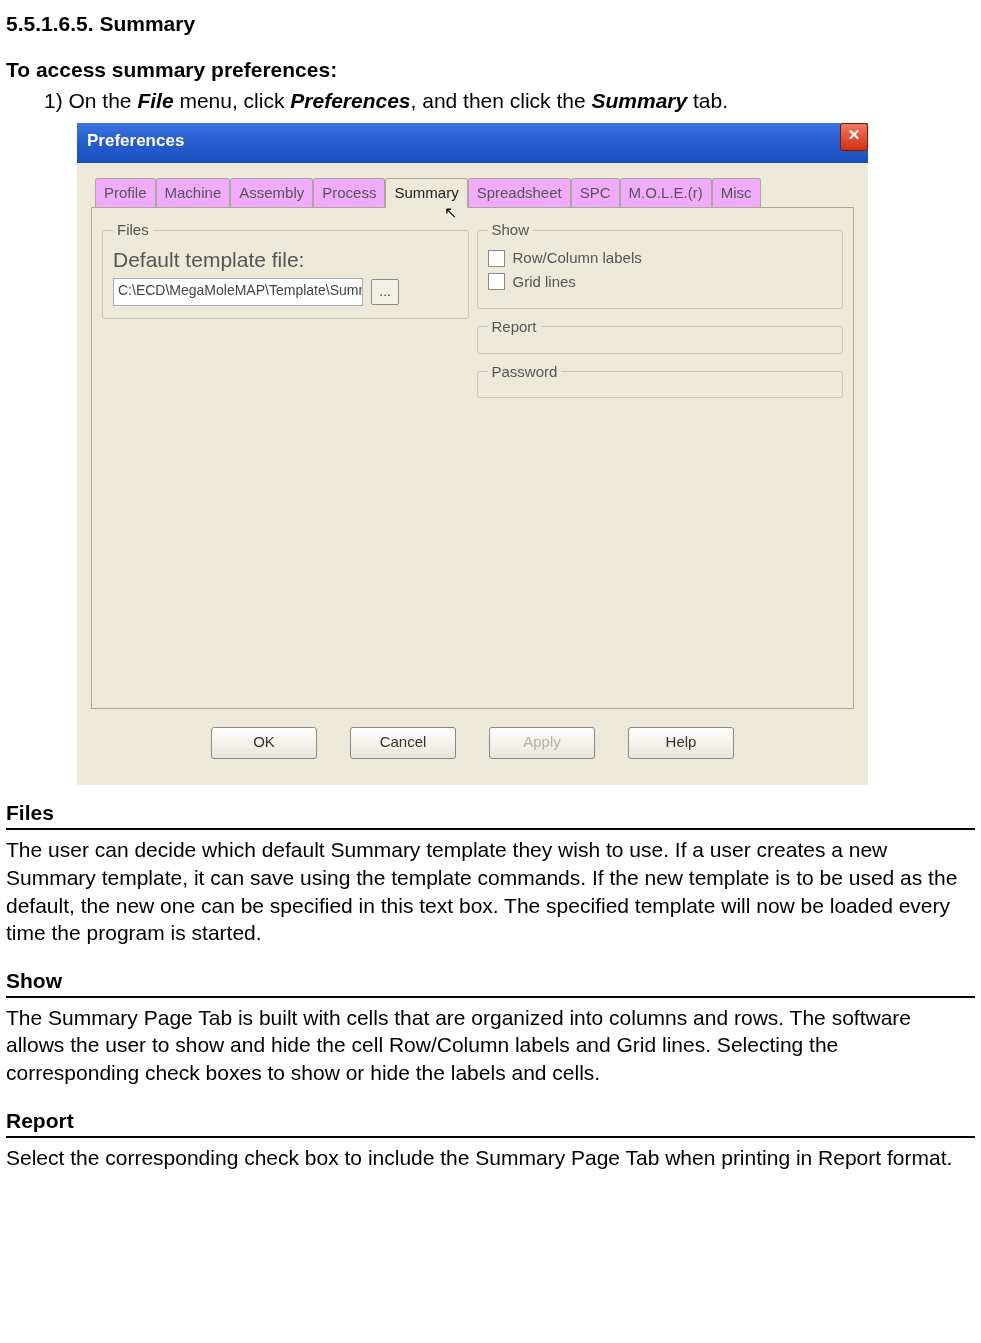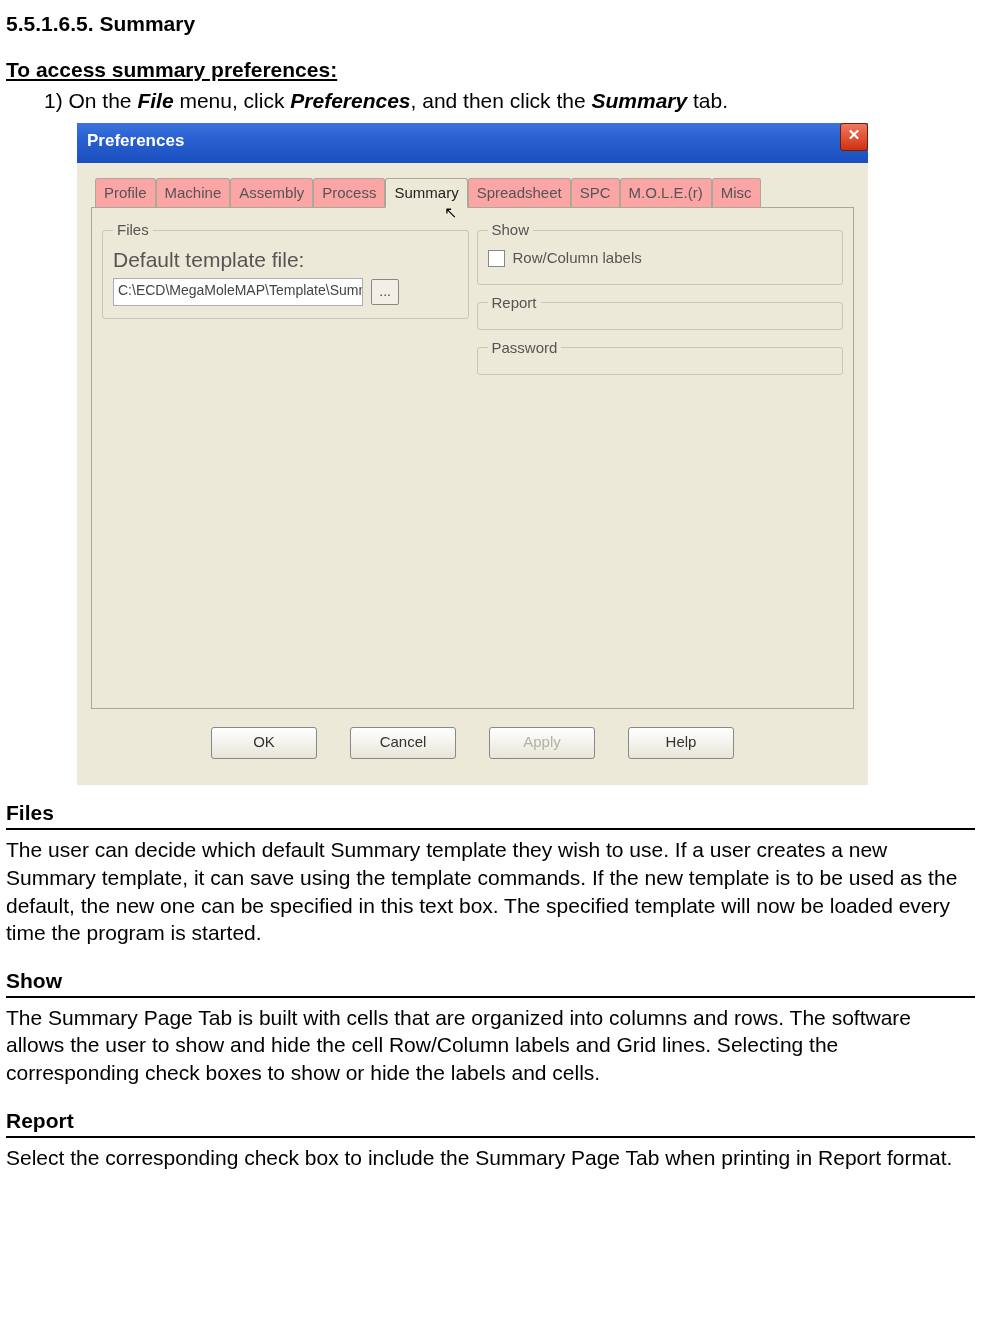--- a/index.html
+++ b/index.html
@@ -11,21 +11,20 @@
     color: #000;
     background: #fff;
     width: 969px;
   }
   .heading {
     font-weight: bold;
     margin: 4px 0 18px 0;
   }
   .subhead {
     font-weight: bold;
-    text-decoration: underline;
     margin: 16px 0 4px 0;
   }
   ol.steps {
     margin: 0 0 4px 0;
     padding: 0 0 0 38px;
     list-style: none;
   }
   ol.steps li {
     margin: 0 0 4px 0;
   }
@@ -73,21 +72,21 @@
     display: flex;
     font-size: 15px;
     color: #333;
     border-bottom: 0;
     margin-left: 4px;
   }
   .tab {
     padding: 4px 8px 5px 8px;
     border: 1px solid #aca899;
     border-bottom: none;
-    background: #fca5a5;
+    background: #f0abfc;
     margin-right: 0px;
     border-radius: 3px 3px 0 0;
     position: relative;
     top: 1px;
     font-size: 15px;
     color: #555;
   }
   .tab.active {
     background: #ece9d8;
     font-weight: normal;
@@ -260,20 +259,24 @@
               <span class="browse-btn">...</span>
             </fieldset>
           </div>
           <div class="col">
             <fieldset class="grp">
               <legend>Show</legend>
               <div class="chk-row">
                 <span class="chk"></span>
                 <span>Row/Column labels</span>
               </div>
+              <div class="chk-row">
+                <span class="chk"></span>
+                <span>Grid lines</span>
+              </div>
             </fieldset>
             <fieldset class="grp">
               <legend>Report</legend>
             </fieldset>
             <fieldset class="grp">
               <legend>Password</legend>
             </fieldset>
           </div>
         </div>
       </div>

